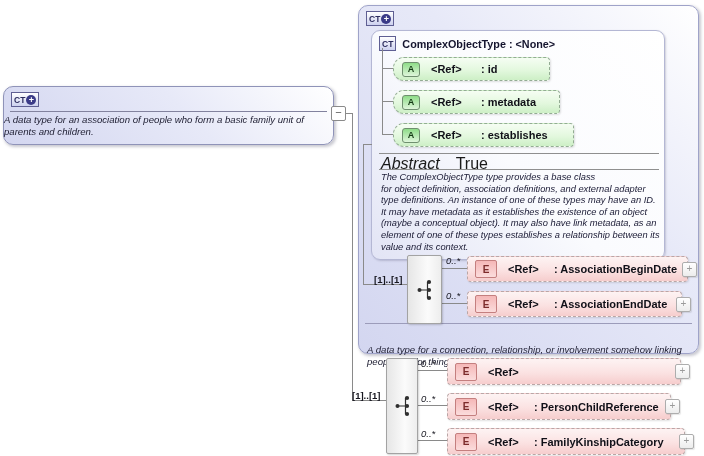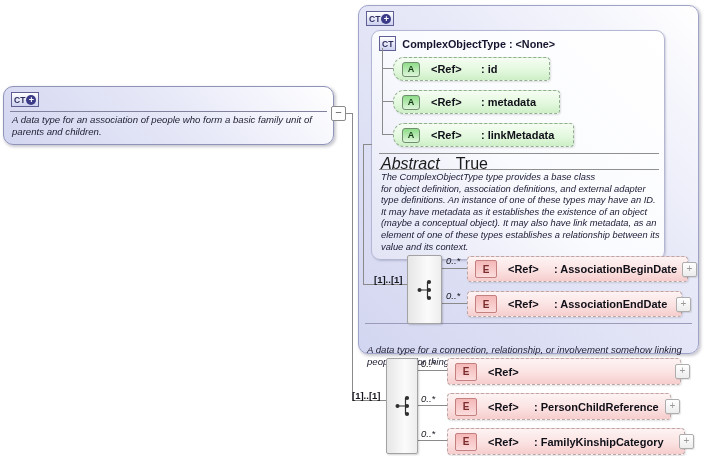--- a/index.html
+++ b/index.html
@@ -17,21 +17,21 @@
     font-size:10.8px;font-weight:bold;color:#14142e;white-space:nowrap;}
   .ct-icon{display:inline-flex;align-items:center;justify-content:center;gap:1px;height:13px;
     padding:0 2px;border:1px solid #5f5f93;border-radius:0;flex:none;
     background:linear-gradient(180deg,#ffffff,#cdd1ef);font-size:8.5px;font-weight:bold;color:#2c2c5e;}
   .ct-plus{display:inline-block;width:10px;height:10px;border-radius:50%;background:#3b3b88;
     color:#fff;font-size:9px;line-height:10px;text-align:center;font-weight:bold;}
   .sep{position:absolute;height:1px;background:#82829e;}
   .left-node .sep{left:6px;right:6px;top:24px;}
   .assoc .sep{left:6px;right:6px;top:317px;background:#9c9cba;}
   .desc{position:absolute;font-style:italic;font-size:9.6px;line-height:11.5px;color:#1c1c30;white-space:pre-line;}
-  .left-node .desc{left:8px;top:27px;}
+  .left-node .desc{left:0;top:27px;}
   .assoc .desc{left:8px;top:338px;}
   .rule{position:absolute;left:7px;right:5px;height:1px;background:#8f8f8f;}
   .facet{position:absolute;left:9px;top:124px;font-size:16px;color:#1a1a1a;display:flex;gap:16px;}
   .facet .fl{font-style:italic;}
   .facet .fv{font-weight:normal;}
   .doc{position:absolute;left:9px;top:141px;width:282px;font-style:italic;font-size:9.3px;
     line-height:11.6px;color:#20203a;white-space:pre-line;}
   .row{position:absolute;display:grid;align-items:center;font-size:11px;font-weight:bold;
     color:#101018;white-space:nowrap;}
   .attr{grid-template-columns:29px 50px auto;padding-left:8px;height:22px;
@@ -132,21 +132,21 @@
     <span>: id</span>
   </div>
   <div class="row attr" style="left:393px;top:90px;width:157px;">
     <span class="a-icon">A</span>
     <span>&lt;Ref&gt;</span>
     <span>: metadata</span>
   </div>
   <div class="row attr" style="left:393px;top:123px;width:171px;">
     <span class="a-icon">A</span>
     <span>&lt;Ref&gt;</span>
-    <span>: linkMetadata</span>
+    <span>: establishes</span>
   </div>
 
   <div class="card" style="left:374px;top:274px;">[1]..[1]</div>
   <div class="seqbox seq-mid">
     <svg width="17" height="24" viewBox="0 0 17 24">
       <path d="M3.5 12 H11.5 M11.5 4 V20" stroke="#2f2f2f" stroke-width="1.2" fill="none"></path>
       <circle cx="3.5" cy="12" r="2" fill="#2f2f2f"></circle>
       <circle cx="13" cy="4" r="2.1" fill="#2f2f2f"></circle>
       <circle cx="13" cy="12" r="2.1" fill="#2f2f2f"></circle>
       <circle cx="13" cy="20" r="2.1" fill="#2f2f2f"></circle>

